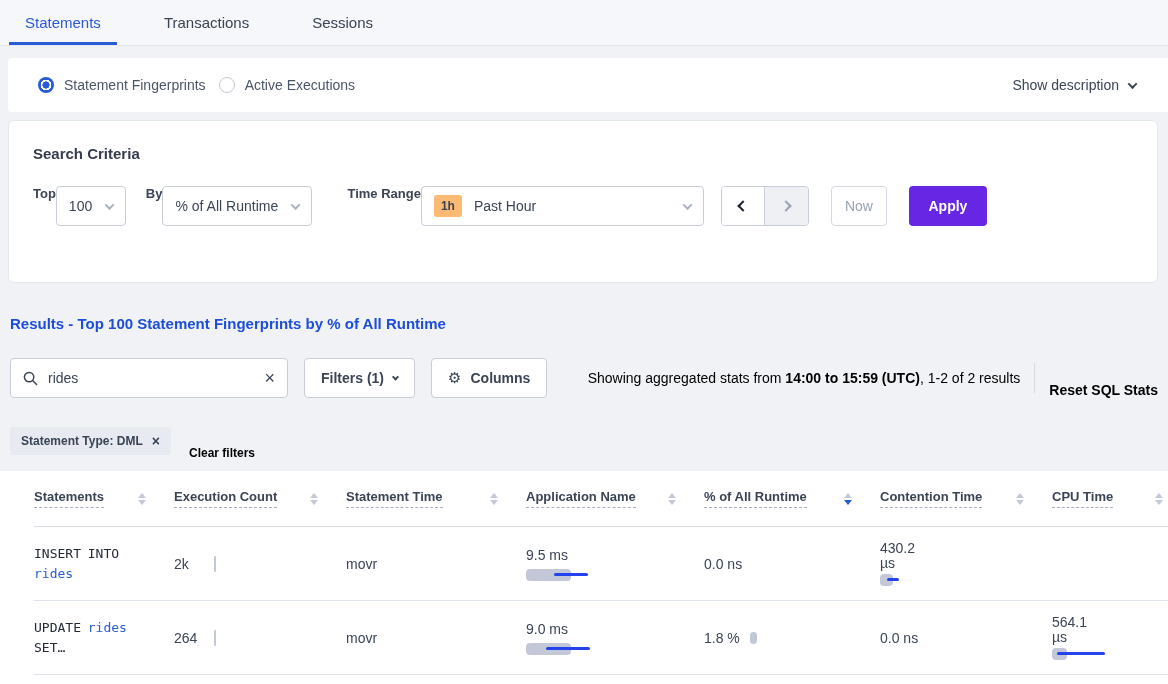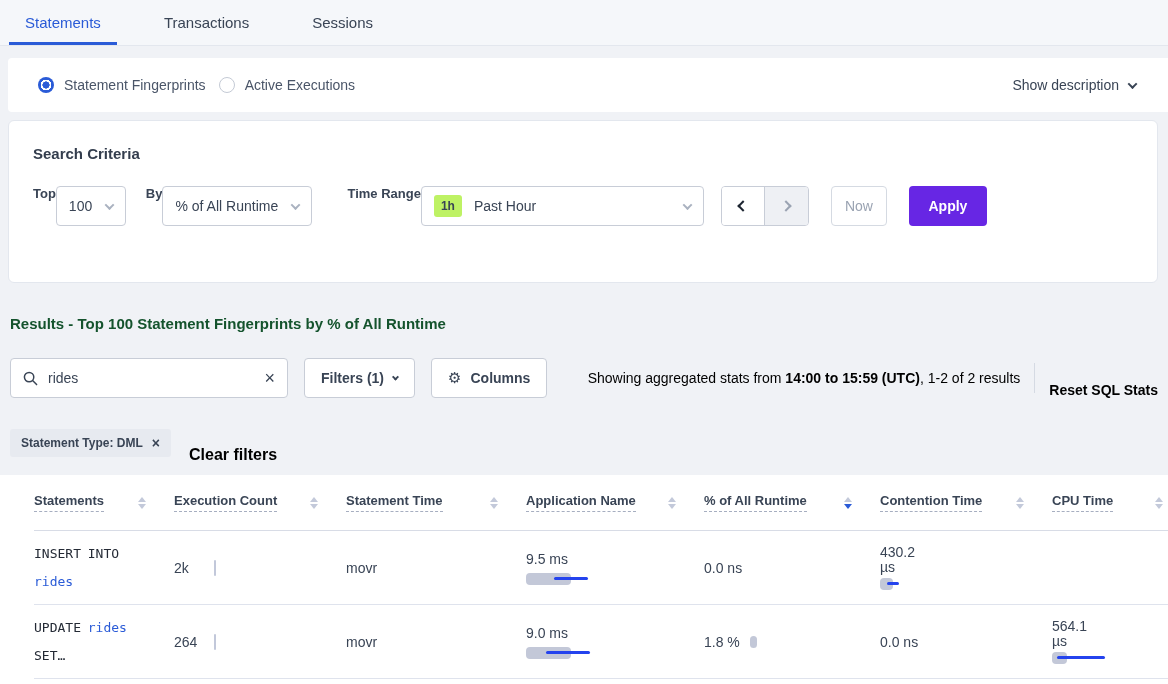--- a/index.html
+++ b/index.html
@@ -29,59 +29,59 @@
   .criteria-card { margin:8px 10px 0 8px; height:163px; background:#fff; border:1px solid #e3e7ee; border-radius:6px; padding:24px 30px 0 24px; }
   .criteria-title { font-size:15px; font-weight:bold; color:#333d4d; }
   .criteria-row { display:flex; align-items:flex-end; margin-top:24px; }
   .field { display:flex; }
   .field-label { font-size:13px; font-weight:bold; color:#394455; margin-bottom:7px; }
   .select { height:40px; border:1px solid #c8cdd7; border-radius:4px; background:#fff; display:flex; align-items:center; padding:0 12px; cursor:pointer; }
   .select .chev { margin-left:auto; border-color:#aab2c0; }
   .sel-top { width:70px; margin-right:20px; }
   .sel-by { width:150px; margin-right:35px; }
   .sel-time { width:283px; margin-right:17px; }
-  .time-badge { background:#bef264; color:#394455; font-size:12px; font-weight:bold; border-radius:3px; padding:4px 7px; margin-right:12px; }
+  .time-badge { background:#fdba74; color:#394455; font-size:12px; font-weight:bold; border-radius:3px; padding:4px 7px; margin-right:12px; }
   .arrow-group { display:flex; height:40px; margin-right:22px; border:1px solid #c8cdd7; border-radius:4px; overflow:hidden; }
   .arrow-btn { width:43px; display:flex; align-items:center; justify-content:center; background:#fff; cursor:pointer; }
   .arrow-btn.prev { border-right:1px solid #c8cdd7; }
   .arrow-btn.next { background:#eef0f4; cursor:default; }
   .chev.left-dark { width:8px; height:8px; border-color:#1c2430; transform:rotate(135deg); }
   .chev.right-gray { width:8px; height:8px; border-color:#9aa3b2; transform:rotate(-45deg); }
   .btn { height:40px; border-radius:4px; display:flex; align-items:center; justify-content:center; font-weight:bold; cursor:pointer; }
   .btn-now { width:56px; background:#fff; border:1px solid #d5dae2; color:#9aa3b2; margin-right:22px; font-weight:normal; font-size:14px; }
   .btn-apply { width:78px; background:#6726e4; color:#fff; border:none; font-size:14px; }
   
-  .results-heading { margin:32px 0 0 10px; font-size:15px; font-weight:bold; color:#14532d; }
+  .results-heading { margin:32px 0 0 10px; font-size:15px; font-weight:bold; color:#1d4ed8; }
   .controls-row { display:flex; align-items:center; margin:26px 10px 0 10px; height:40px; }
   .search-box { width:278px; height:40px; border:1px solid #c8cdd7; border-radius:4px; background:#fff; display:flex; align-items:center; padding:0 12px; margin-right:16px; }
   .search-box input { border:none; outline:none; flex:1; font-size:14px; color:#394455; font-family:"Liberation Sans",sans-serif; margin-left:10px; min-width:0; background:transparent; }
   .clear-x { color:#394455; font-size:18px; line-height:1; cursor:pointer; }
   .btn-outline { background:#fff; border:1px solid #c8cdd7; border-radius:4px; height:40px; display:flex; align-items:center; gap:9px; padding:0 16px; font-weight:bold; color:#394455; cursor:pointer; margin-right:16px; font-size:14px; }
   .gear { font-family:"DejaVu Sans", sans-serif; font-size:15px; font-weight:normal; color:#394455; }
   .stats-text { margin-left:auto; font-size:14px; color:#000000; white-space:nowrap; }
   .stats-text b { font-weight:bold; }
   .v-divider { width:1px; height:30px; background:#d5dae3; margin:0 14px; }
   .link { color:#000000; font-weight:bold; cursor:pointer; white-space:nowrap;margin-top:24px; }
   .chip-row { display:flex; align-items:center; gap:18px; margin:24px 0 0 10px; }
   .chip { background:#e7eaf0; border-radius:3px; padding:6px 11px; font-size:12px; font-weight:bold; color:#394455; display:flex; align-items:center; gap:9px; }
   .chip .x { font-size:14px; cursor:pointer; }
-  .clear-filters { font-size:16px; }
+  .clear-filters { font-size:12px; }
   
   .table-card { margin-top:11px; background:#fff; padding:0 0 12px 34px; }
   .thead, .trow { display:grid; grid-template-columns:140px 172px 180px 178px 176px 172px minmax(0,1fr); align-items:center; }
   .thead { height:56px; border-bottom:1px solid #d8dce6; }
   .th { display:flex; align-items:center; padding-right:28px; }
   .th:last-child { padding-right:5px; }
   .th-label { font-size:13px; font-weight:bold; color:#394455; border-bottom:1px dashed #a6aec0; padding-bottom:3px; white-space:nowrap; }
   .sorter { margin-left:auto; display:flex; flex-direction:column; gap:2px; cursor:pointer; }
   .tri-up { width:0; height:0; border-left:4px solid transparent; border-right:4px solid transparent; border-bottom:5px solid #c3c9da; }
   .tri-down { width:0; height:0; border-left:4px solid transparent; border-right:4px solid transparent; border-top:5px solid #c3c9da; }
   .sorted-desc .tri-down { border-top-color:#2a5bd7; }
   .trow { min-height:74px; border-bottom:1px solid #dfe3ed; }
-  .stmt { font-family:"DejaVu Sans Mono", monospace; font-size:13px; line-height:28px; width:114px; color:#242a35; word-spacing:-1px; }
+  .stmt { font-family:"DejaVu Sans Mono", monospace; font-size:13px; line-height:20px; width:114px; color:#242a35; word-spacing:-1px; }
   .stmt .sql-link { color:#2a5bd7; cursor:pointer; }
   .exec-cell { display:flex; align-items:center; }
   .exec-cell .val { display:inline-block; width:40px; }
   .tickbar { width:2px; height:16px; background:#c2c8da; border-radius:1px; }
   .bar { position:relative; height:12px; }
   .bar-gray { position:absolute; left:0; top:0; height:12px; border-radius:4px; background:#c3c8d8; }
   .bar-blue { position:absolute; top:4px; height:3px; border-radius:2px; background:#2443ee; }
   .time-cell .t { margin-bottom:6px; }
   .pct-cell { display:flex; align-items:center; gap:10px; }
   .pct-cell .t { display:inline-block; max-width:40px; line-height:22px; }

